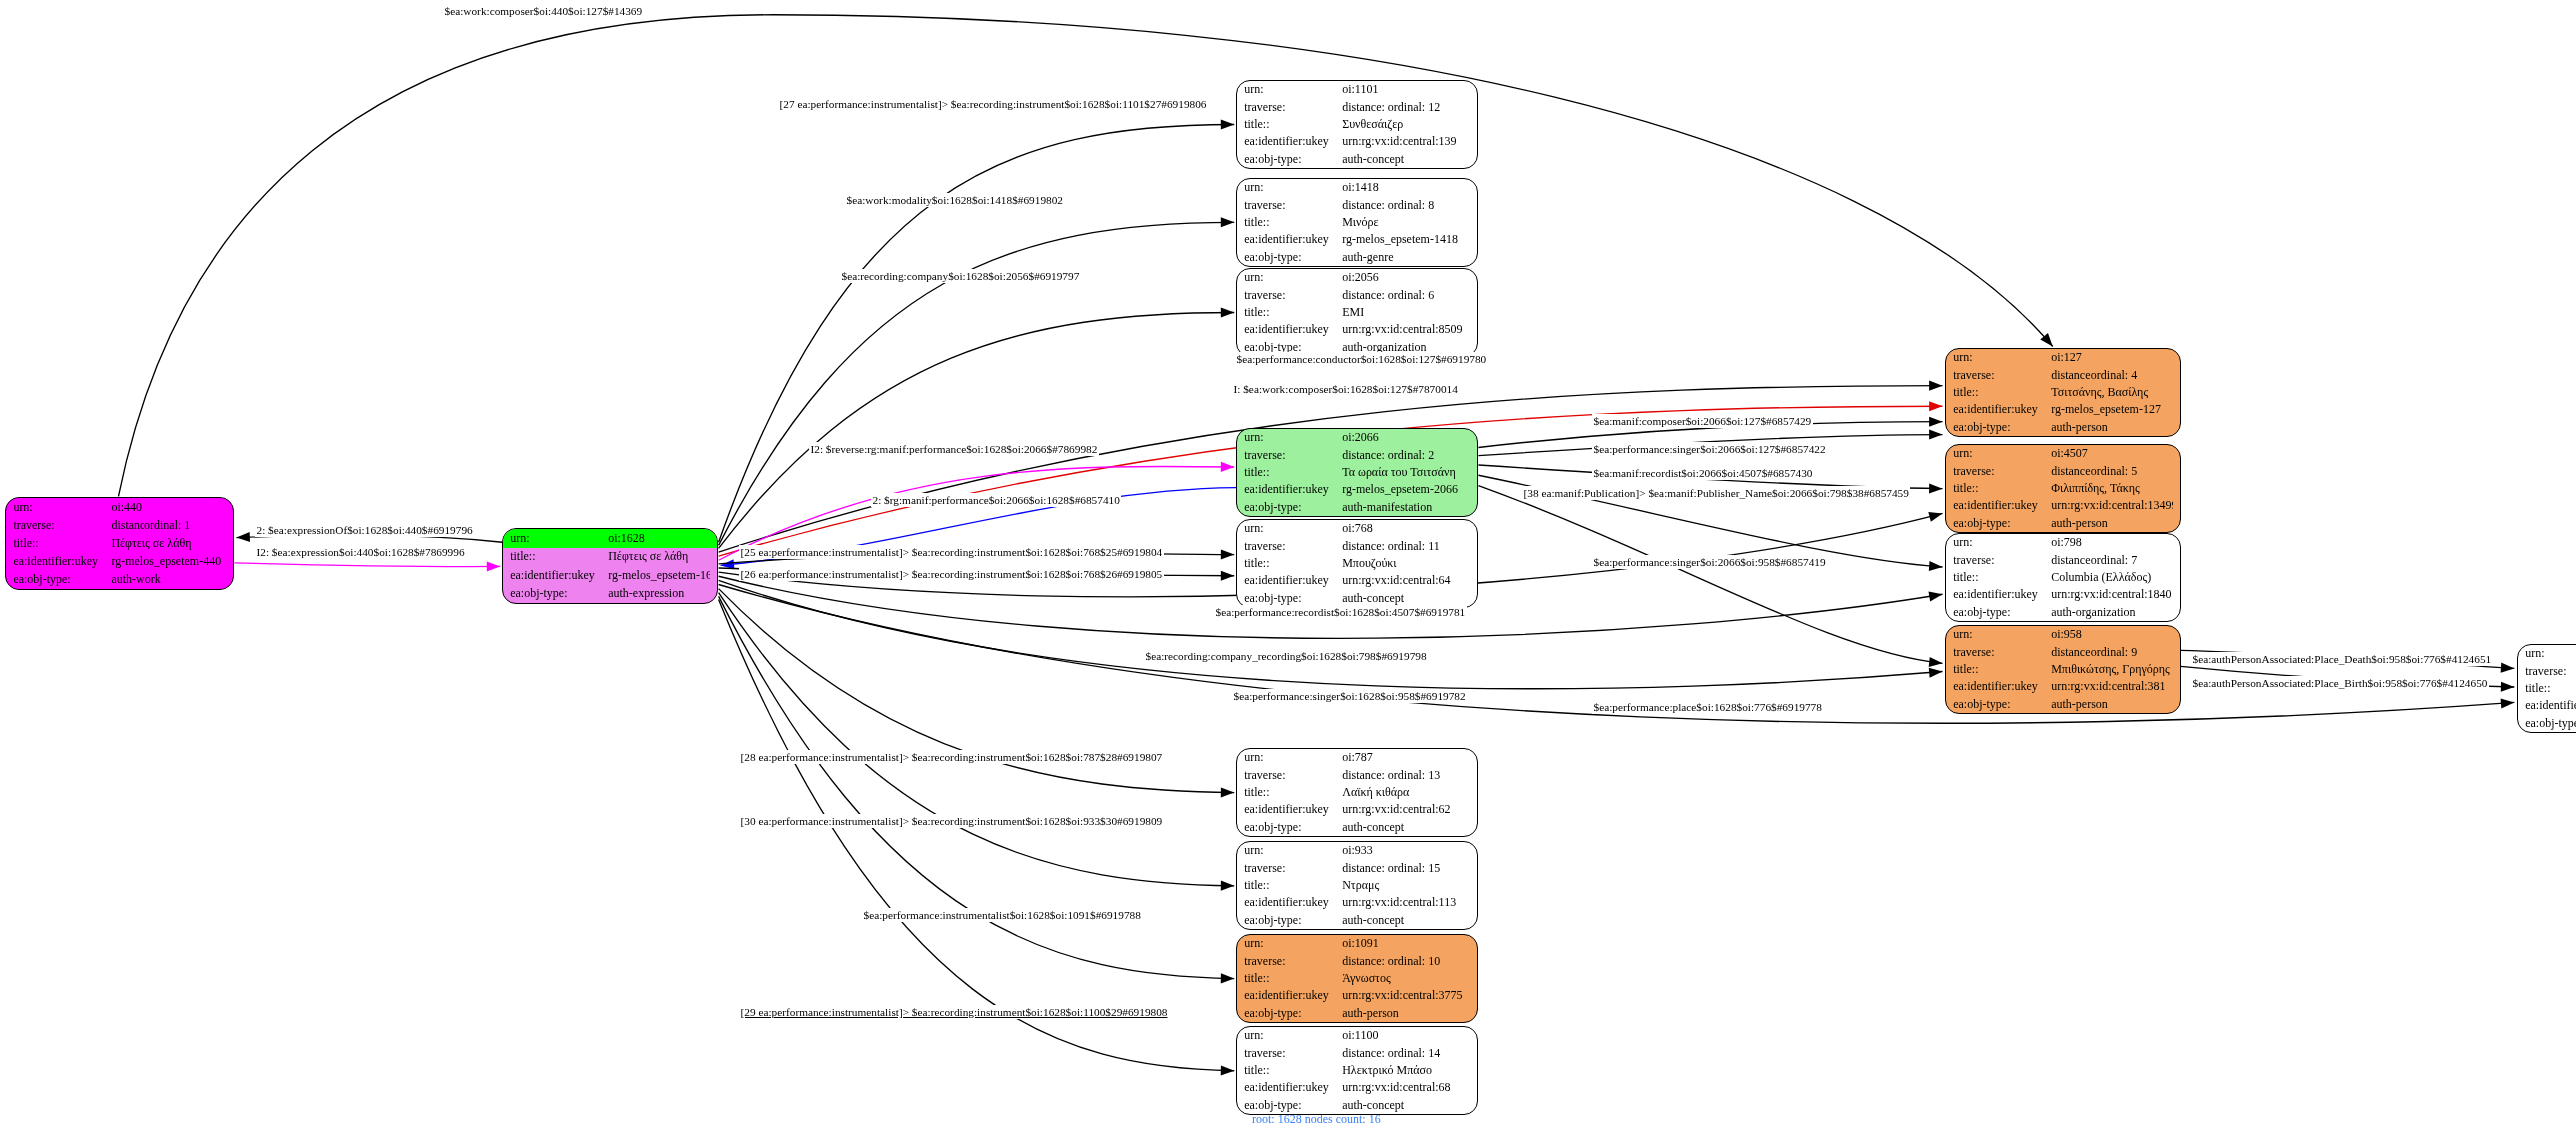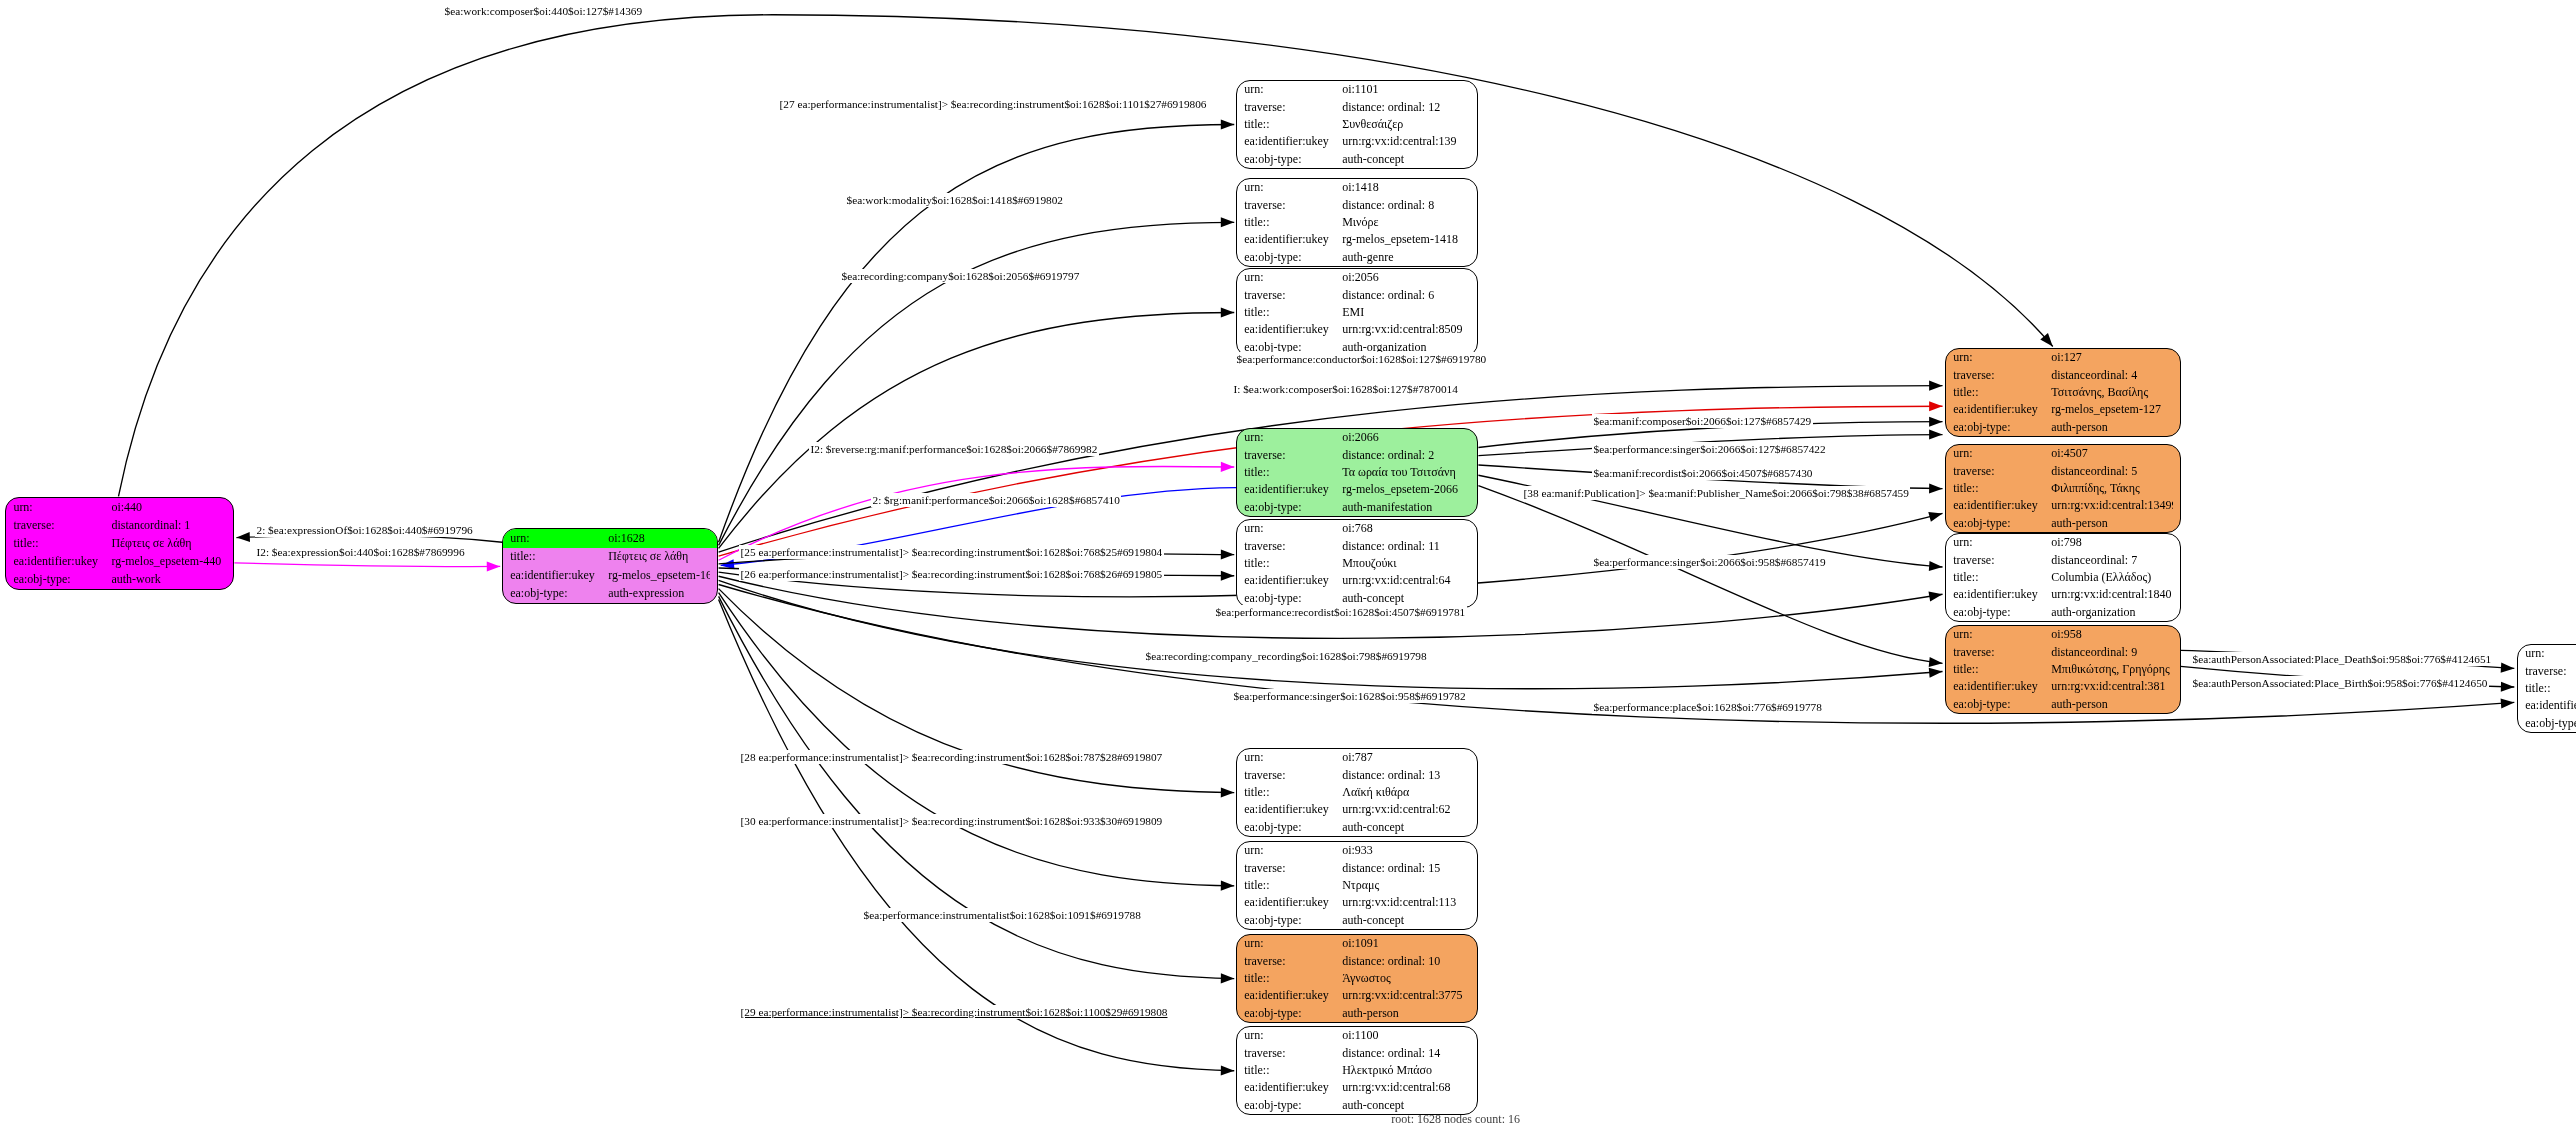--- a/index.html
+++ b/index.html
@@ -16,21 +16,21 @@
   .nrow { flex:1; display:flex; align-items:center; padding:0 7.2px; font-size:12px; white-space:nowrap; }
   .nlab { flex:0 0 98px; }
   .nval { flex:1 1 auto; overflow:hidden; }
   .nextra { flex:0 0 82px; }
   .edge-label {
     position:absolute; font-size:11.3px; line-height:14px; white-space:nowrap;
     background:#ffffff; color:#000; padding:0 1.5px;
   }
   .footer {
     position:absolute; left:1252px; top:1112px; width:268px;
-    text-align:right; font-size:12px; color:#404040;
+    text-align:left; font-size:12px; color:#3b82f6;
   }
 </style>
 </head>
 <body>
 
 <div id="graph">
   <svg id="edges" xmlns="http://www.w3.org/2000/svg" viewBox="0 0 5356 2204" width="2759" height="1136">
       <defs>
         <marker id="arrow-k" viewBox="0 0 12 12" refX="12" refY="6" markerWidth="32" markerHeight="26" markerUnits="userSpaceOnUse" orient="auto">
           <path d="M0,1.5 L12,6 L0,10.5 z" fill="#000000"></path>

